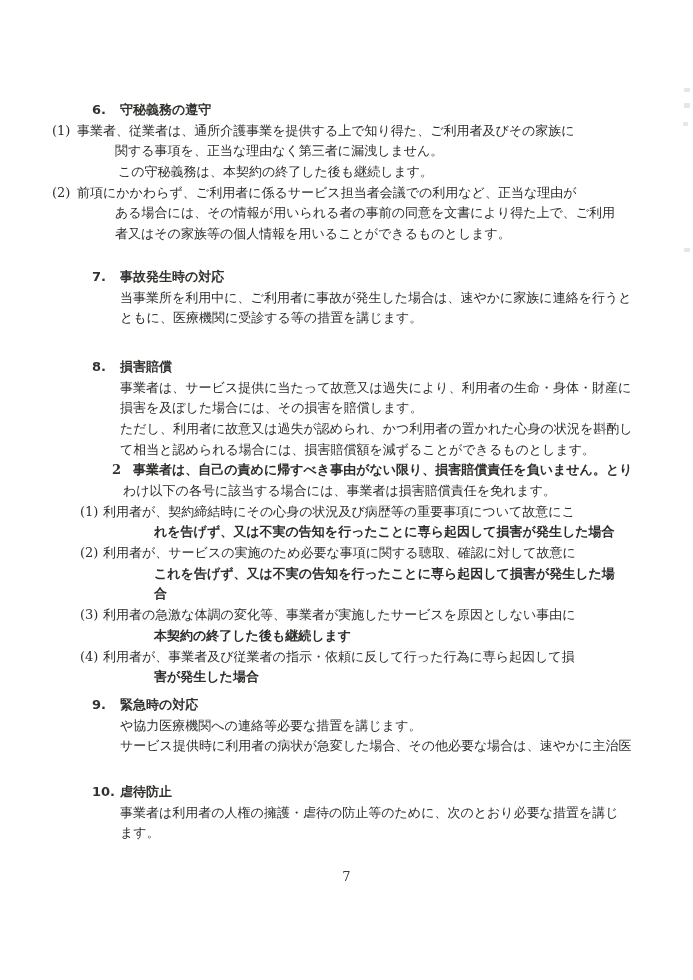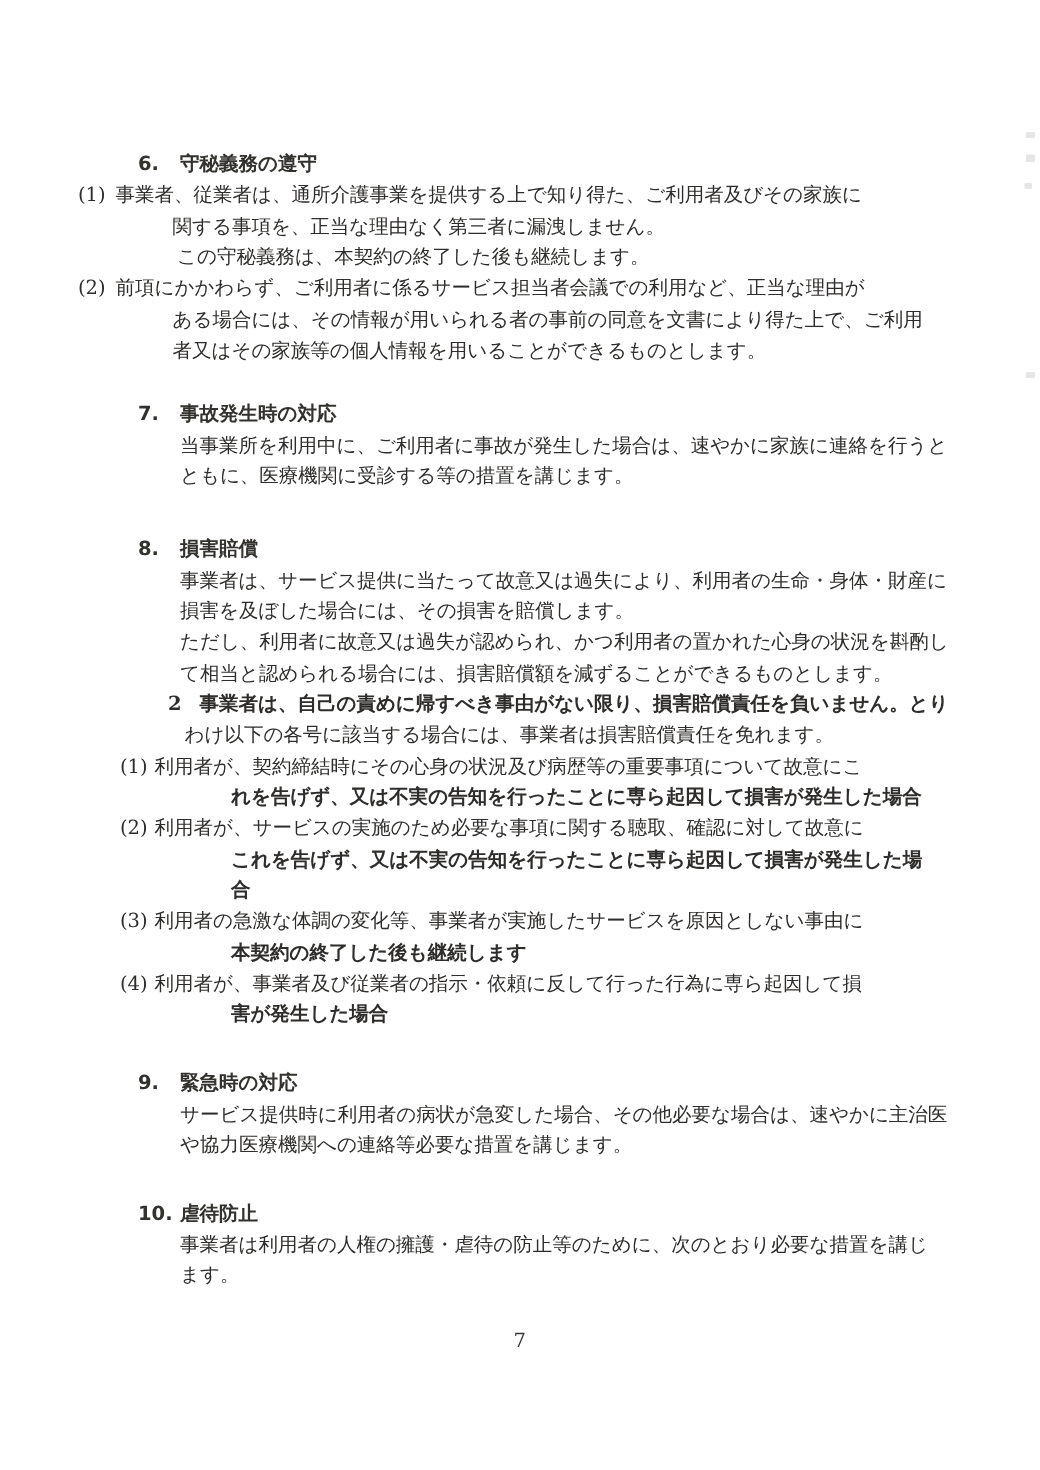--- a/index.html
+++ b/index.html
@@ -29,21 +29,21 @@
   .mk6  { display: inline-block; width: 25px; }
   .it6c { padding-left: 115px; font-family: Liberation Serif, serif; }
   .n2f  { padding-left: 112px; font-weight: bold; }
   .mk2  { display: inline-block; width: 21px; }
   .n2c  { padding-left: 123px; }
   .it8f { padding-left: 80px; }
   .mk8  { display: inline-block; width: 23px; }
   .it8c { padding-left: 154px; font-weight: bold; }
   .sec7  { margin-top: 22px; }
   .sec8  { margin-top: 28px; }
-  .sec9  { margin-top: 25px; }
+  .sec9  { margin-top: 7px; }
   .sec10 { margin-top: 25px; }
   .pagenum {
     margin-top: 23px;
     text-align: center;
     font-size: 13px;
     color: #3a3936;
   }
   .artifact { position: absolute; background: #d9d9d9; opacity: 0.65; border-radius: 1px; }
   .a1 { left: 684px; top: 88px;  width: 6px; height: 4px; }
   .a2 { left: 684px; top: 103px; width: 6px; height: 5px; }
@@ -86,22 +86,22 @@
       <div class="ln it8c"><span>これを告げず、又は不実の告知を行ったことに専ら起因して損害が発生した場</span></div>
       <div class="ln it8c"><span>合</span></div>
       <div class="ln it8f"><span class="mk8">(3)</span><span>利用者の急激な体調の変化等、事業者が実施したサービスを原因としない事由に</span></div>
       <div class="ln it8c"><span>本契約の終了した後も継続します</span></div>
       <div class="ln it8f"><span class="mk8">(4)</span><span>利用者が、事業者及び従業者の指示・依頼に反して行った行為に専ら起因して損</span></div>
       <div class="ln it8c"><span>害が発生した場合</span></div>
     </div>
 
     <div class="sec9">
       <div class="ln h"><span class="hnum">9.</span><span>緊急時の対応</span></div>
+      <div class="ln body"><span>や協力医療機関への連絡等必要な措置を講じます。</span></div>
       <div class="ln body"><span>サービス提供時に利用者の病状が急変した場合、その他必要な場合は、速やかに主治医</span></div>
-      <div class="ln body"><span>や協力医療機関への連絡等必要な措置を講じます。</span></div>
     </div>
 
     <div class="sec10">
       <div class="ln h"><span class="hnum">10.</span><span>虐待防止</span></div>
       <div class="ln body"><span>事業者は利用者の人権の擁護・虐待の防止等のために、次のとおり必要な措置を講じ</span></div>
       <div class="ln body"><span>ます。</span></div>
     </div>
 
     <div class="ln pagenum">7</div>
   </div>

